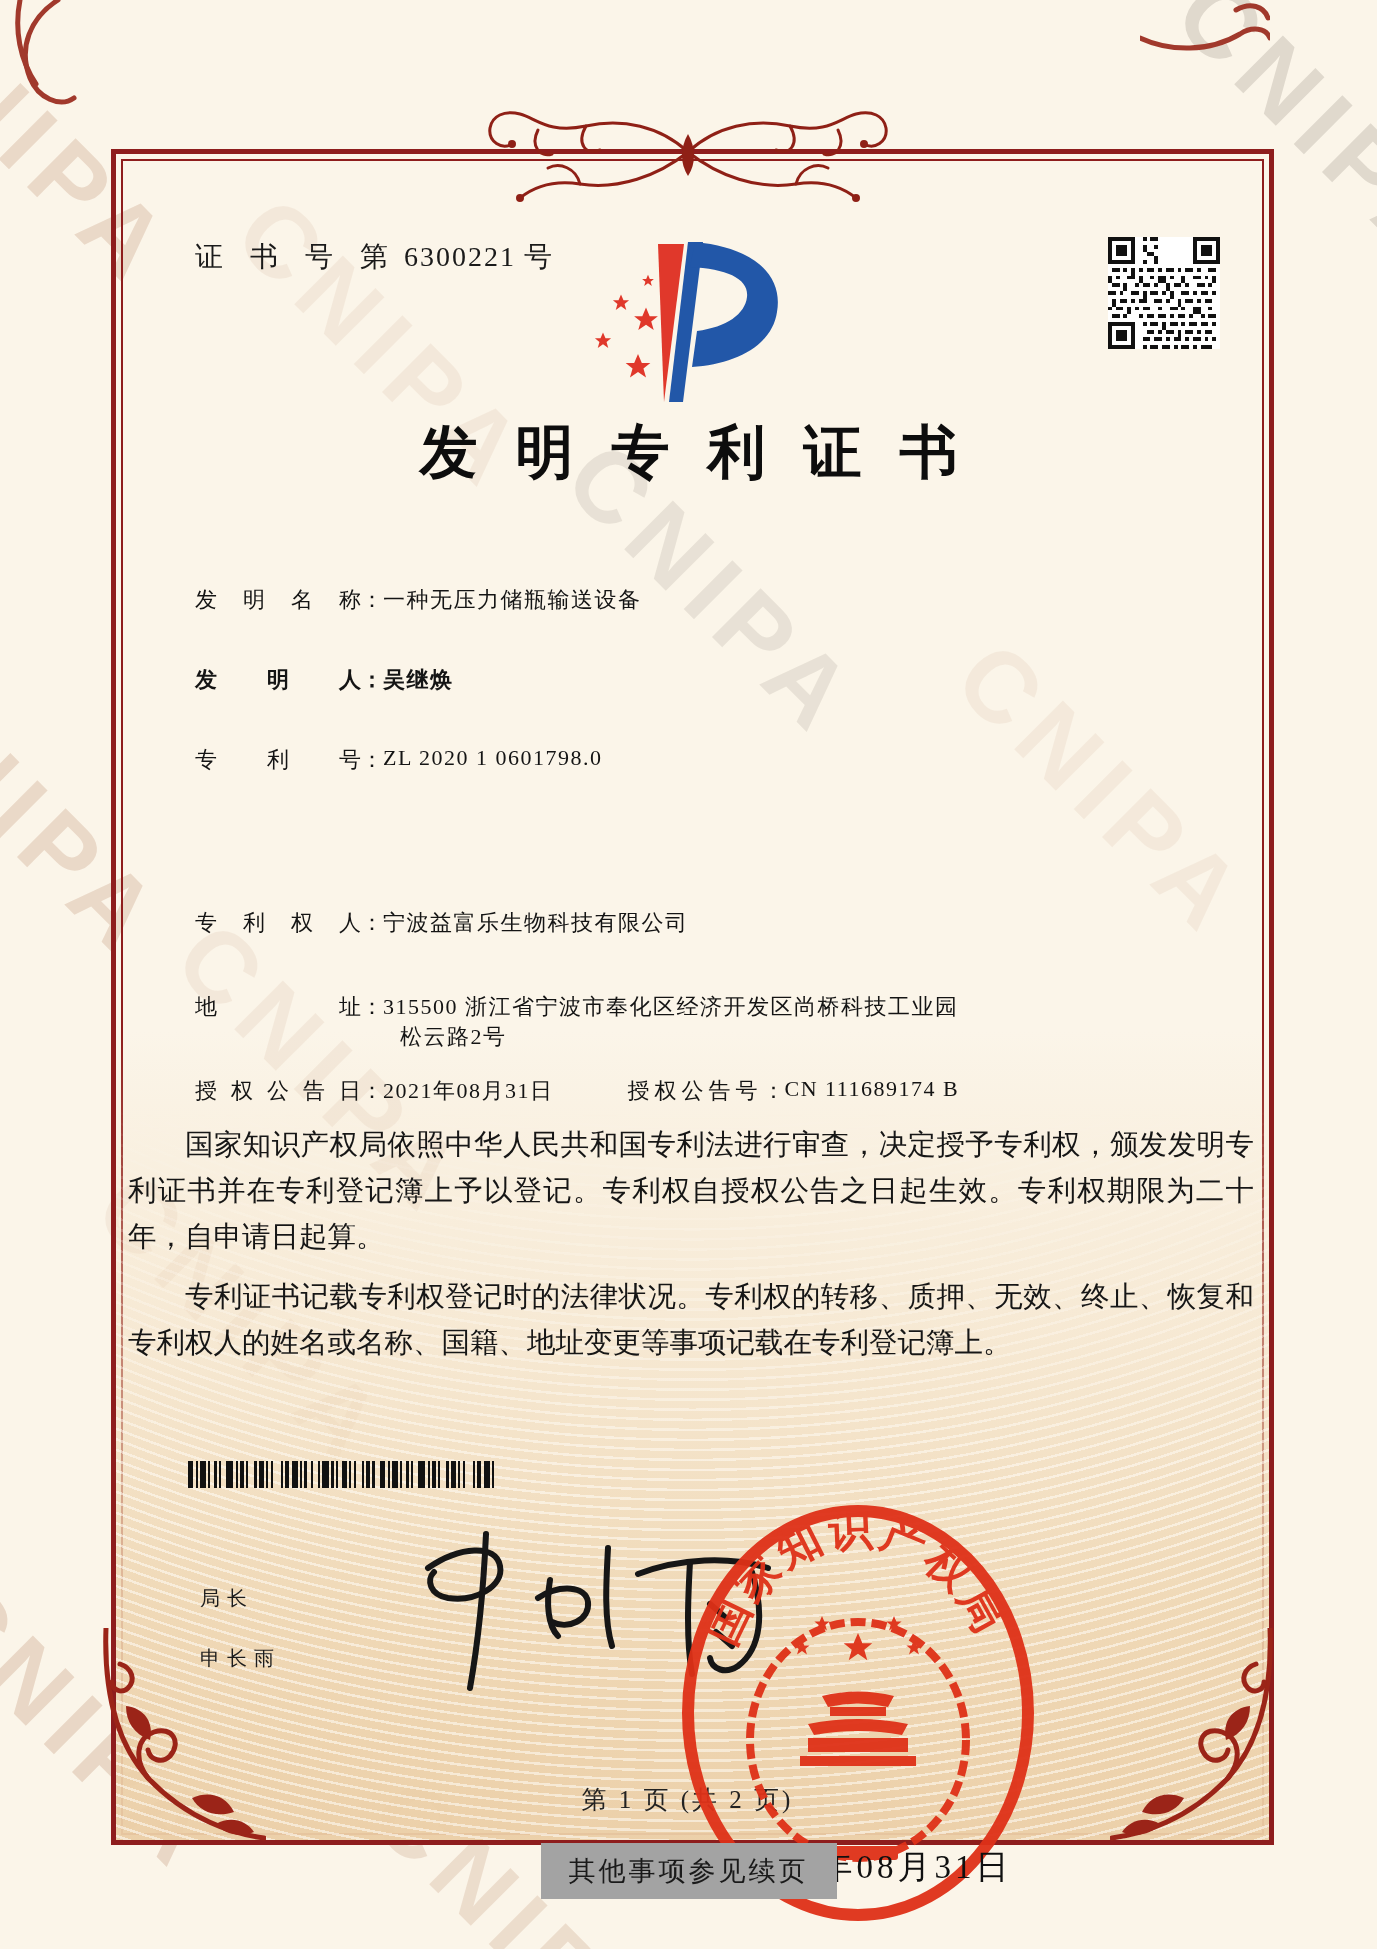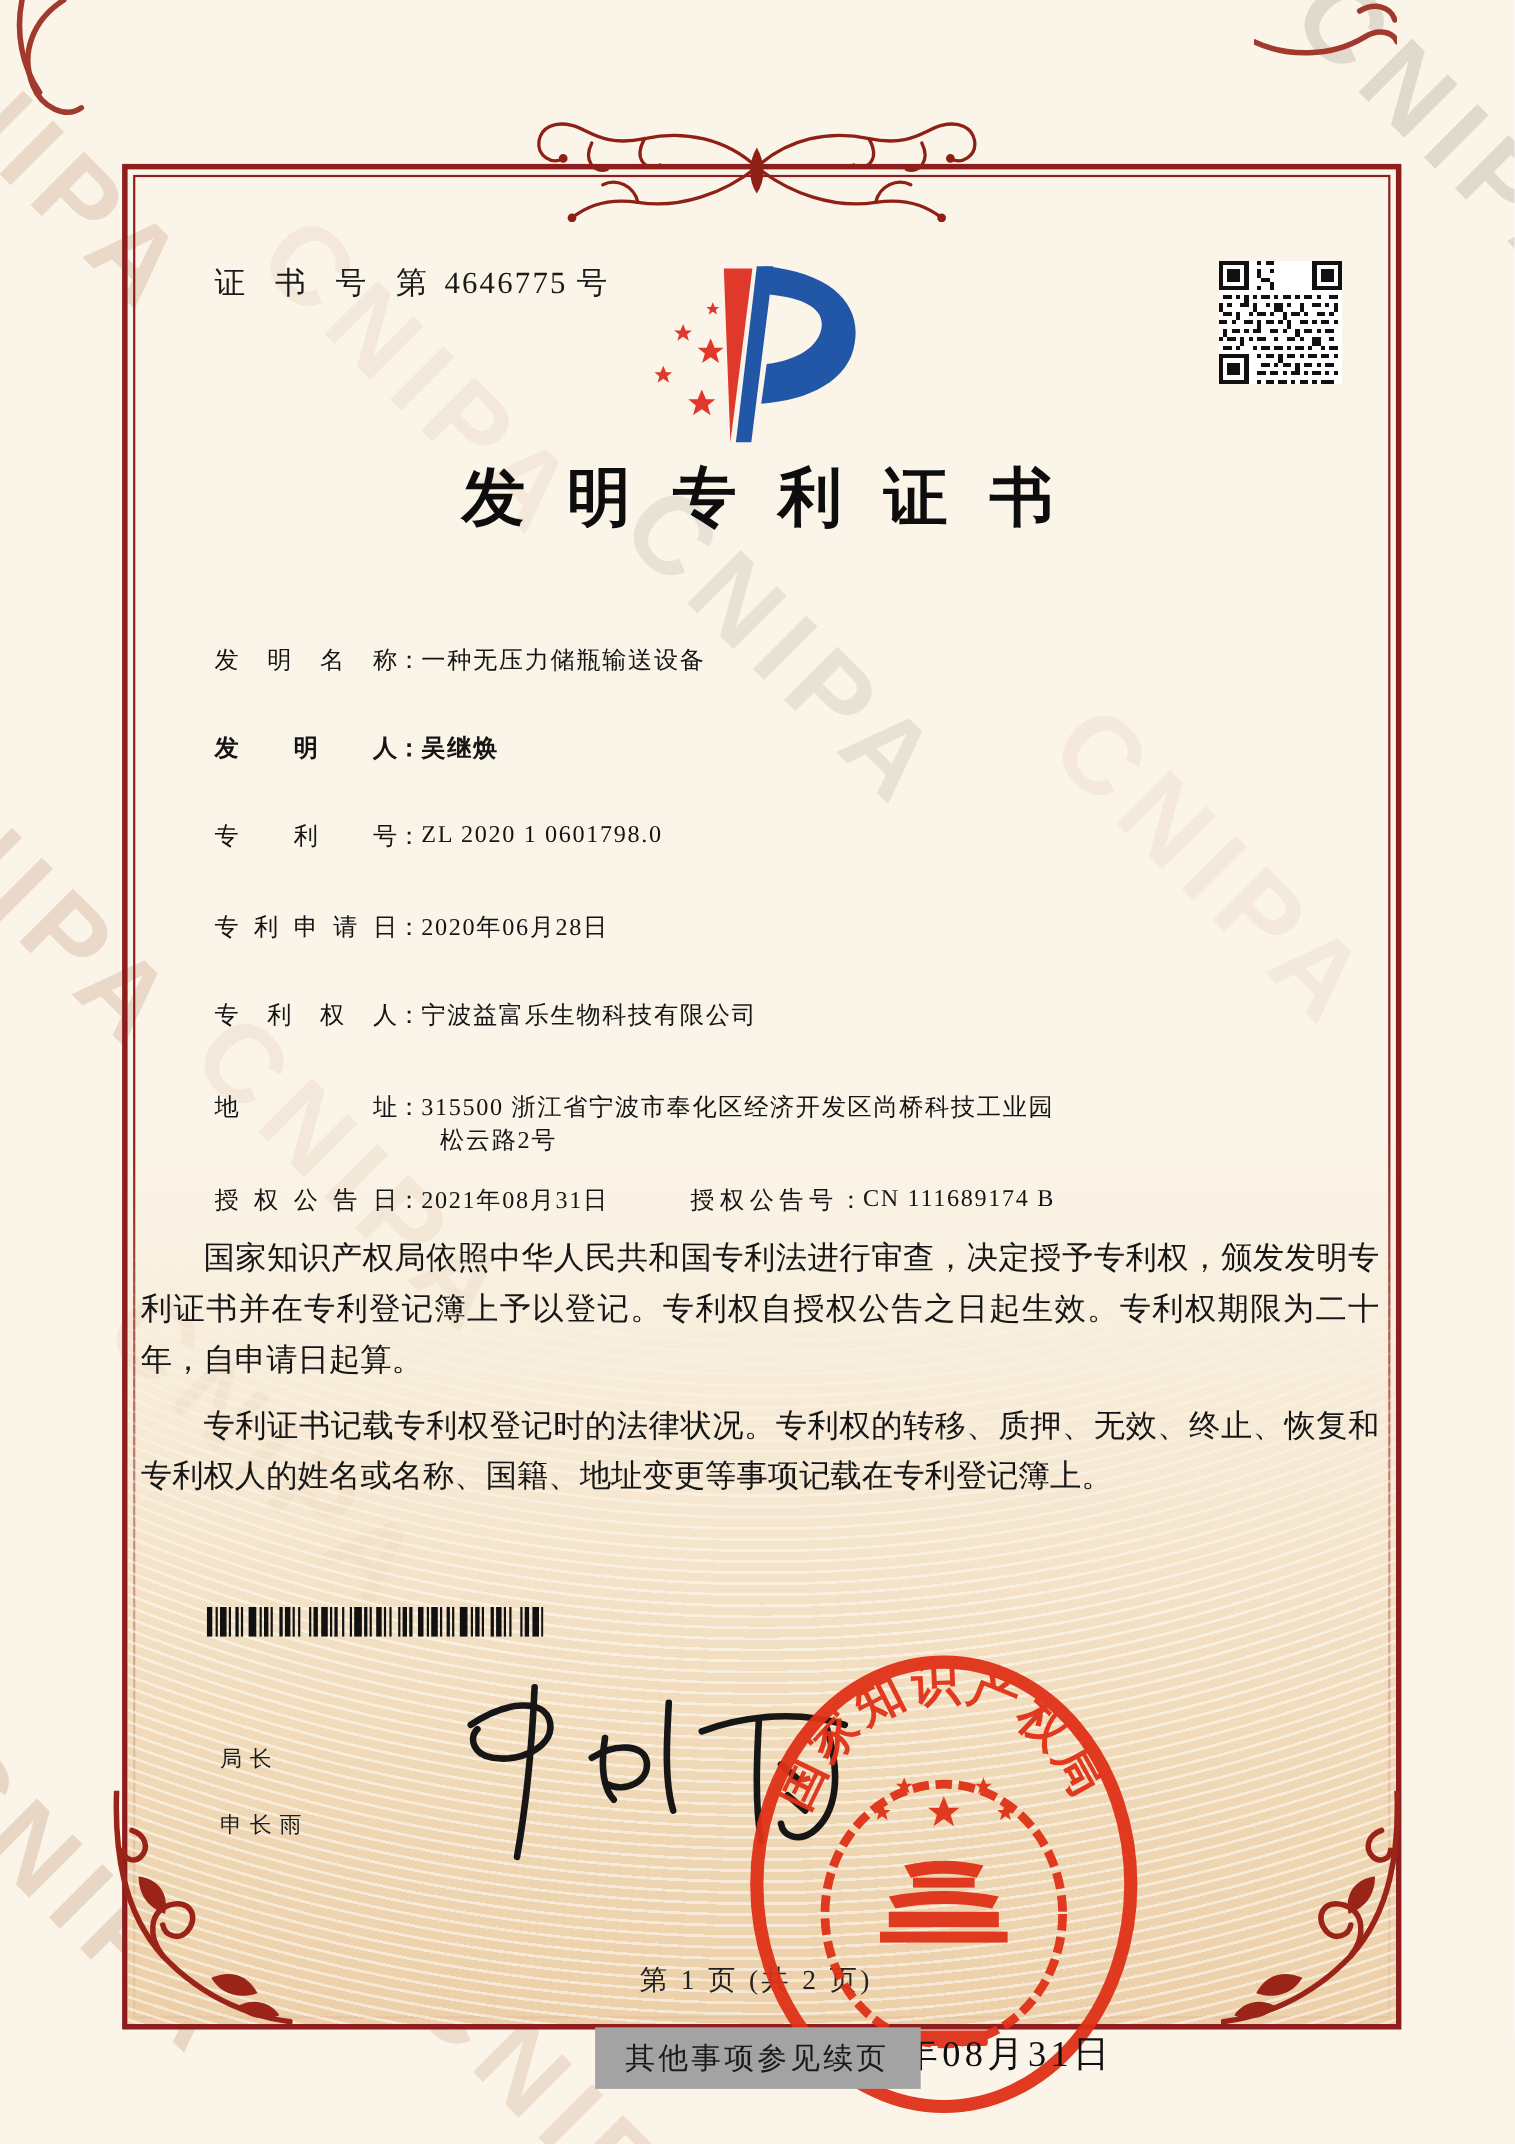--- a/index.html
+++ b/index.html
@@ -129,21 +129,21 @@
       <path d="M24 36 C36 40 40 52 32 60 C26 66 16 62 16 54"></path>
     </g>
     <g fill="#9b2418">
       <path d="M30 78 C48 80 58 94 54 112 C38 106 30 94 30 78 Z"></path>
       <path d="M96 170 C114 162 130 168 138 184 C120 190 104 184 96 170 Z"></path>
       <path d="M120 196 C134 188 150 192 158 204 C144 210 128 206 120 196 Z"></path>
     </g>
   </svg>
 
   <div class="certno">
-    <span class="sp">证 书 号 第</span><span class="num">4646775</span><span class="suf">号</span>
+    <span class="sp">证 书 号 第</span><span class="num">6300221</span><span class="suf">号</span>
   </div>
 
   <svg class="abs" style="left:576px;top:236px;z-index:3;" width="210" height="178" viewBox="0 0 210 178">
     <defs>
       <path id="st" d="M0,-10 L2.94,-3.09 L9.51,-3.09 L4.19,1.18 L6.18,8.09 L0,3.82 L-6.18,8.09 L-4.19,1.18 L-9.51,-3.09 L-2.94,-3.09 Z"></path>
     </defs>
     <polygon points="82,8 108,8 88,166" fill="#e0382b"></polygon>
     <path d="M112 6 L127 6 L107 166 L93 166 Z" fill="#2257a8"></path>
     <path d="M119 6 C182 12 207 42 201 76 C196 110 159 128 116 131 L121 95 C151 91 169 78 171 61 C173 43 152 33 114 31 Z" fill="#2257a8"></path>
     <g fill="#e0382b">
@@ -179,23 +179,20 @@
   <div class="title">发明专利证书</div>
 
   <div class="frow" style="top:585px;">
     <span class="flabel">发明名称</span><span class="fcolon">：</span><span class="fvalue">一种无压力储瓶输送设备</span>
   </div>
   <div class="frow" style="top:665px;font-weight:bold;">
     <span class="flabel">发明人</span><span class="fcolon">：</span><span class="fvalue">吴继焕</span>
   </div>
   <div class="frow" style="top:745px;">
     <span class="flabel">专利号</span><span class="fcolon">：</span><span class="fvalue">ZL 2020 1 0601798.0</span>
-  </div>
-  <div class="frow" style="top:828px;">
-    <span class="flabel">专利申请日</span><span class="fcolon">：</span><span class="fvalue">2020年06月28日</span>
   </div>
   <div class="frow" style="top:908px;text-decoration:underline;">
     <span class="flabel">专利权人</span><span class="fcolon">：</span><span class="fvalue">宁波益富乐生物科技有限公司</span>
   </div>
   <div class="frow" style="top:992px;white-space:normal;width:1000px;">
     <span class="flabel">地址</span><span class="fcolon">：</span><span class="fvalue">315500 浙江省宁波市奉化区经济开发区尚桥科技工业园</span>
     <span class="fvalue2">松云路2号</span>
   </div>
   <div class="frow" style="top:1076px;">
     <span class="flabel">授权公告日</span><span class="fcolon">：</span><span class="fvalue">2021年08月31日</span><span class="flabel2">授权公告号</span><span class="fcolon">：</span><span class="fvalue">CN 111689174 B</span>

